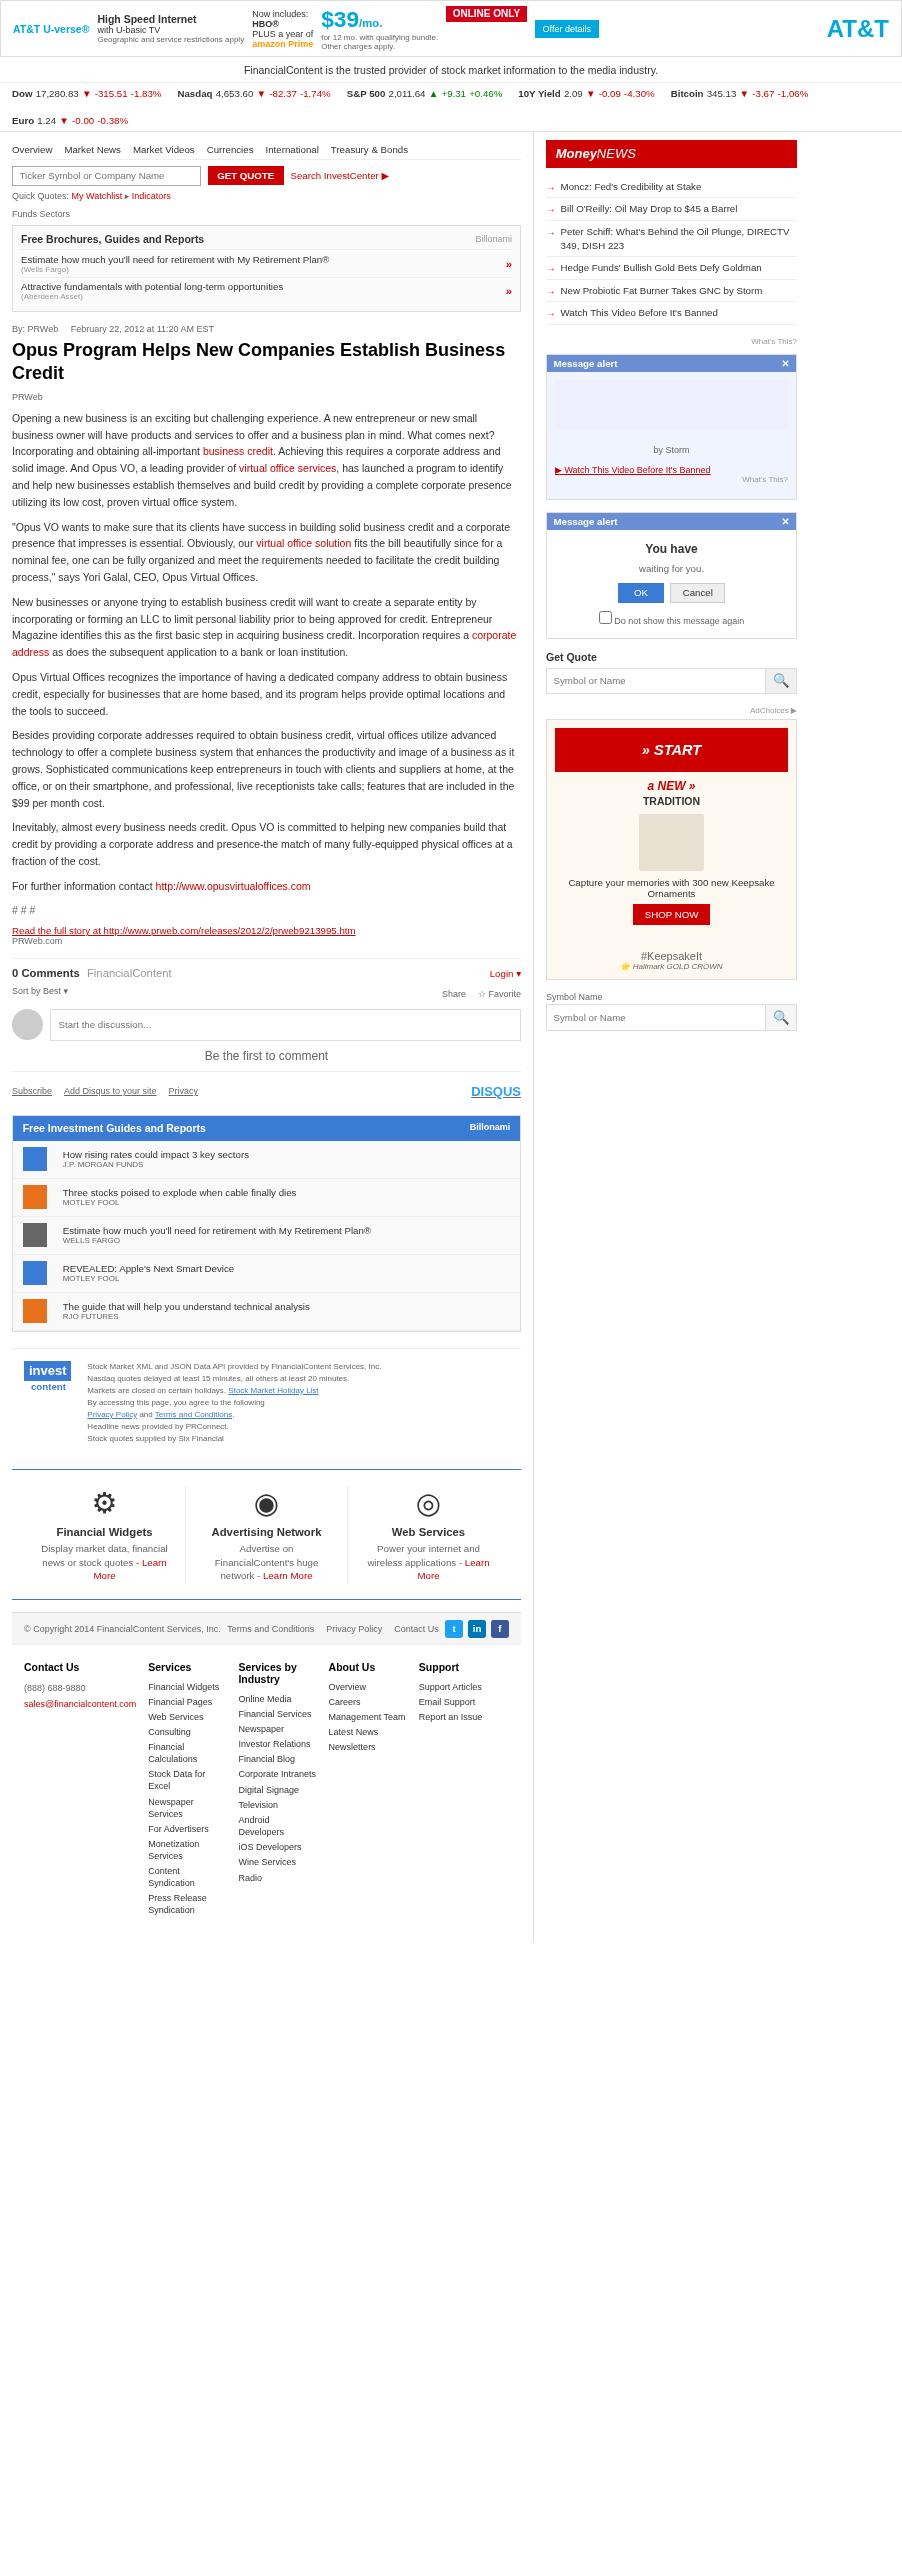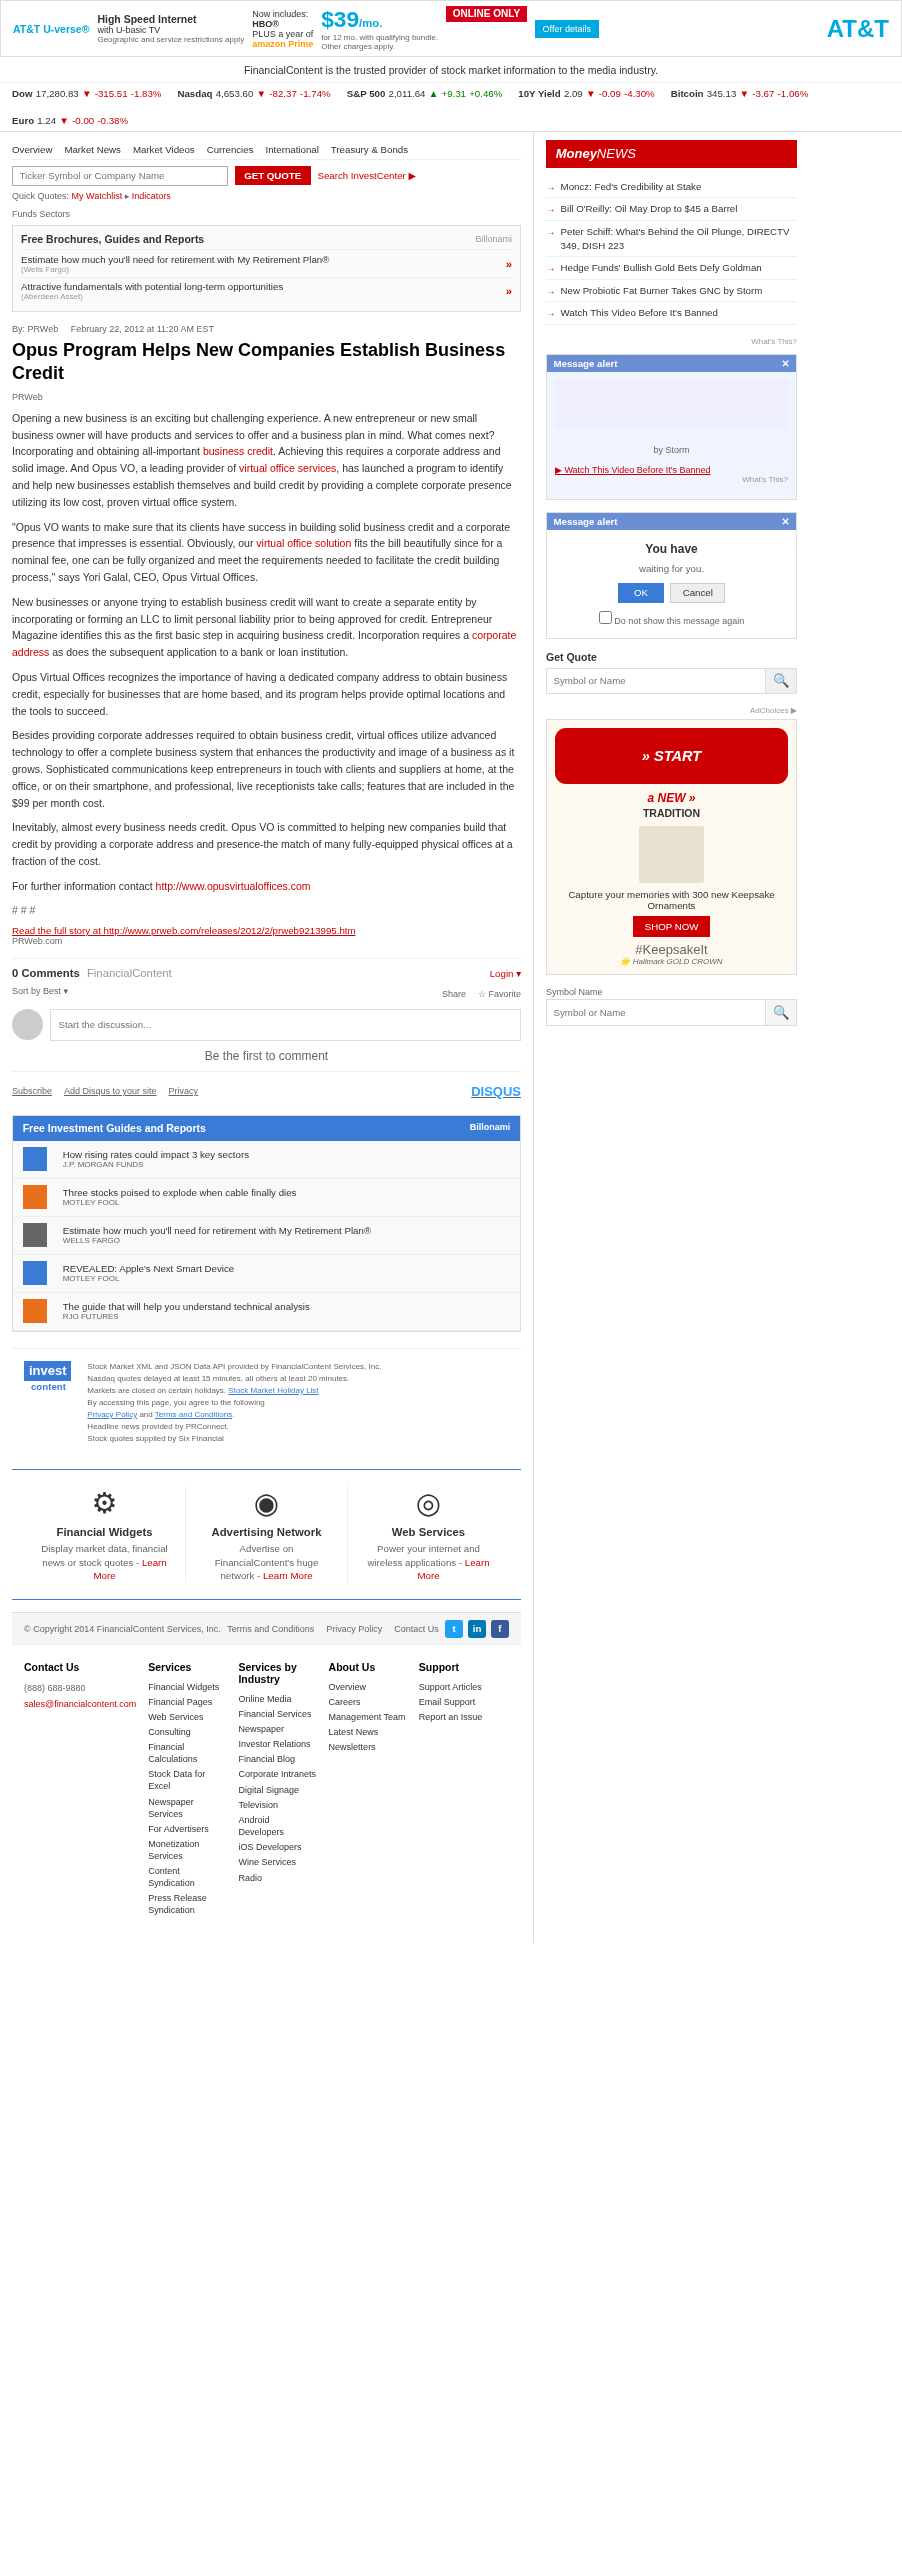--- a/index.html
+++ b/index.html
@@ -96,21 +96,21 @@
     .search-bar {
       display: flex;
       align-items: center;
       gap: 6.5px;
       margin-bottom: 4.9px;
     }
     .search-input {
       border: 0.8px solid #aaa;
       padding: 3.2px 6.5px;
       font-size: 9.7px;
-      width: 216px;
+      width: 189px;
       color: #999;
     }
     .get-quote-btn {
       background: #c00;
       color: #fff;
       border: none;
       padding: 4px 9.7px;
       font-size: 9.7px;
       cursor: pointer;
       font-weight: bold;
@@ -516,23 +516,22 @@
       margin-bottom: 12px;
       background: #fef9f0;
       text-align: center;
     }
     .hallmark-ad-top {
       background: #c00;
       color: #fff;
       font-size: 14.6px;
       font-weight: bold;
       font-style: italic;
-      padding: 20px 8px;
+      padding: 14px 8px;
       margin-bottom: 6.5px;
-      border-radius: 11px;
     }
     .hallmark-ad-text { font-size: 9.7px; margin-bottom: 4.9px; }
     .hallmark-shop-btn {
       background: #c00;
       color: #fff;
       border: none;
       padding: 4.9px 12px;
       font-size: 9.7px;
       cursor: pointer;
       margin-bottom: 4px;
@@ -1001,21 +1000,21 @@
 
     <div class="adchoices">AdChoices ▶</div>
 
     <div class="hallmark-ad">
       <div class="hallmark-ad-top">» START</div>
       <div style="font-size:12px; font-weight:bold; font-style:italic; color:#c00; margin-bottom:2.4px;">a NEW »</div>
       <div style="font-size:10.5px; font-weight:bold; margin-bottom:6.5px;">TRADITION</div>
       <div style="width:65px; height:57px; background:#e8e0d0; margin:0 auto 6.5px; border-radius:2.4px;"></div>
       <div class="hallmark-ad-text">Capture your memories with 300 new Keepsake Ornaments</div>
       <button class="hallmark-shop-btn">SHOP NOW</button>
-      <div style="font-size:13px; color:#666; margin-top:1px;">#KeepsakeIt</div>
+      <div style="font-size:11px; color:#666; margin-top:21px;">#KeepsakeIt</div>
       <div class="hallmark-logo">🌟 Hallmark GOLD CROWN</div>
     </div>
 
     <div style="margin-top:12px; font-size:9px; color:#666; margin-bottom:2.4px;">Symbol Name</div>
     <div class="quote-symbol-input">
       <input type="text" placeholder="Symbol or Name" style="border: none; padding: 4.9px 6.5px; font-size: 9.7px; color: rgb(204, 0, 0); flex: 1 1 0%; outline: none;">
       <button style="background:#f5f5f5; border:none; border-left:0.8px solid #ddd; padding:4.9px 6.5px; cursor:pointer;">🔍</button>
     </div>
 
   </div>

